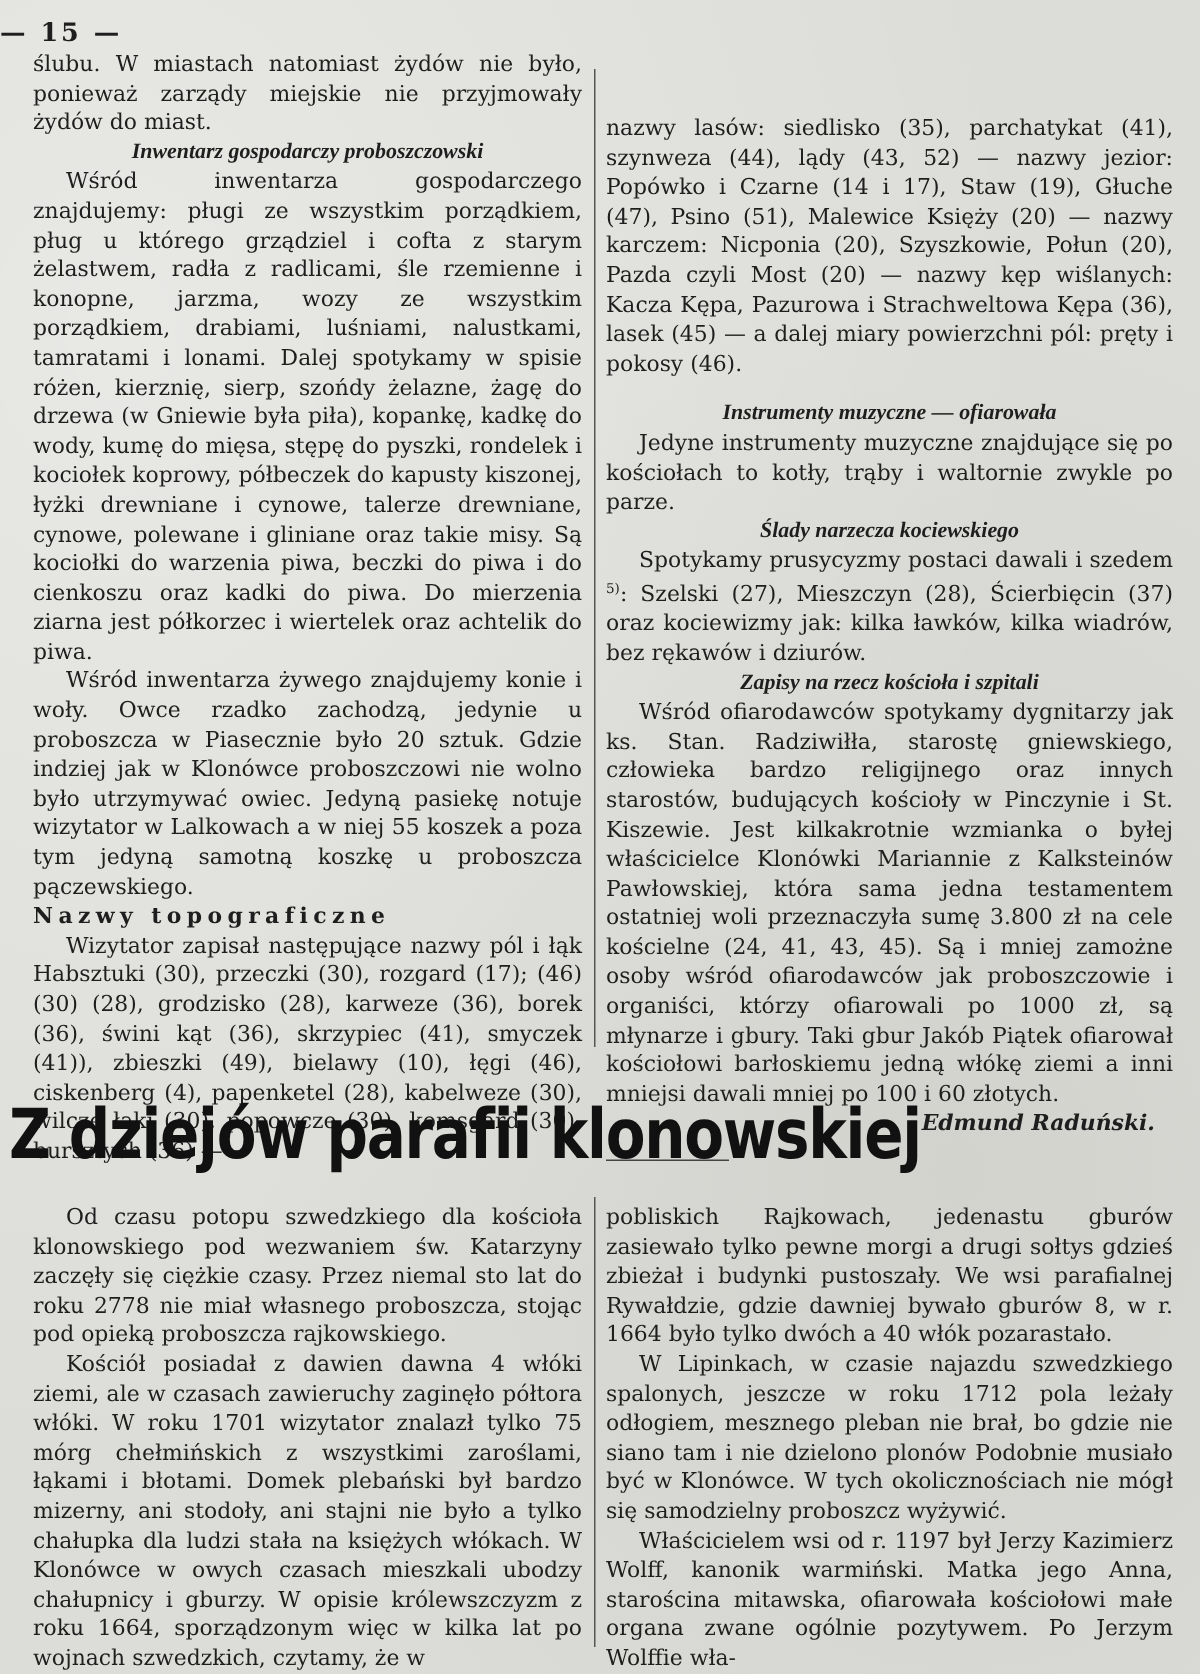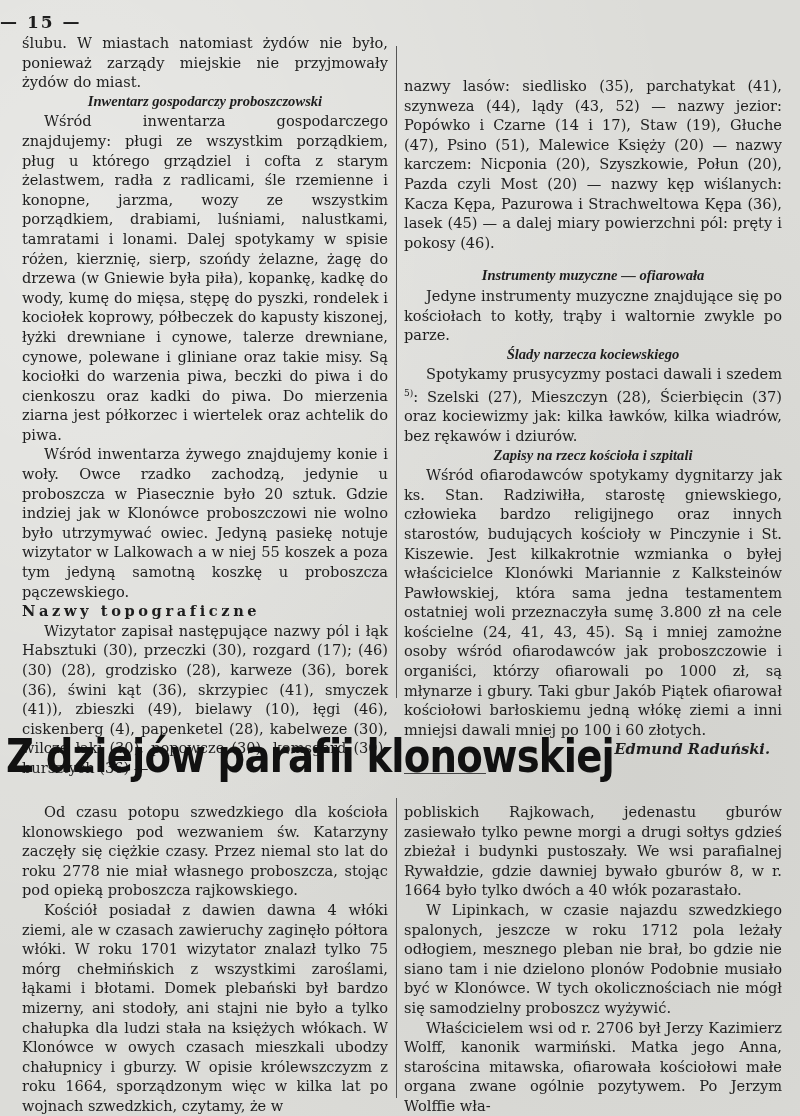--- a/index.html
+++ b/index.html
@@ -76,14 +76,14 @@
 <div class="headline">Z dziejów parafii klonowskiej</div>
 
 <div class="col col-bottom-left">
   <p class="indent">Od czasu potopu szwedzkiego dla kościoła klonowskiego pod wezwaniem św. Katarzyny zaczęły się ciężkie czasy. Przez niemal sto lat do roku 2778 nie miał własnego proboszcza, stojąc pod opieką proboszcza rajkowskiego.</p>
   <p class="indent">Kościół posiadał z dawien dawna 4 włóki ziemi, ale w czasach zawieruchy zaginęło półtora włóki. W roku 1701 wizytator znalazł tylko 75 mórg chełmińskich z wszystkimi zaroślami, łąkami i błotami. Domek plebański był bardzo mizerny, ani stodoły, ani stajni nie było a tylko chałupka dla ludzi stała na księżych włókach. W Klonówce w owych czasach mieszkali ubodzy chałupnicy i gburzy. W opisie królewszczyzm z roku 1664, sporządzonym więc w kilka lat po wojnach szwedzkich, czytamy, że w</p>
 </div>
 
 <div class="col col-bottom-right">
   <p>pobliskich Rajkowach, jedenastu gburów zasiewało tylko pewne morgi a drugi sołtys gdzieś zbieżał i budynki pustoszały. We wsi parafialnej Rywałdzie, gdzie dawniej bywało gburów 8, w r. 1664 było tylko dwóch a 40 włók pozarastało.</p>
   <p class="indent">W Lipinkach, w czasie najazdu szwedzkiego spalonych, jeszcze w roku 1712 pola leżały odłogiem, mesznego pleban nie brał, bo gdzie nie siano tam i nie dzielono plonów Podobnie musiało być w Klonówce. W tych okolicznościach nie mógł się samodzielny proboszcz wyżywić.</p>
-  <p class="indent">Właścicielem wsi od r. 2706 był Jerzy Kazimierz Wolff, kanonik warmiński. Matka jego Anna, starościna mitawska, ofiarowała kościołowi małe organa zwane ogólnie pozytywem. Po Jerzym Wolffie wła-</p>
+  <p class="indent">Właścicielem wsi od r. 1197 był Jerzy Kazimierz Wolff, kanonik warmiński. Matka jego Anna, starościna mitawska, ofiarowała kościołowi małe organa zwane ogólnie pozytywem. Po Jerzym Wolffie wła-</p>
 </div>
 
 </body></html>

